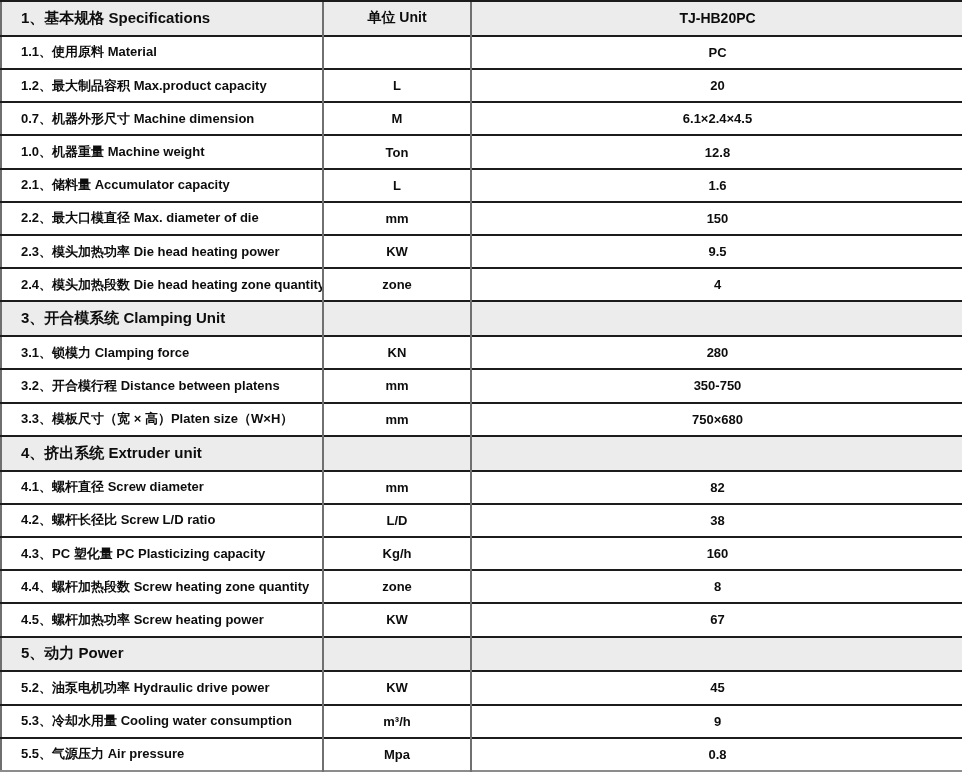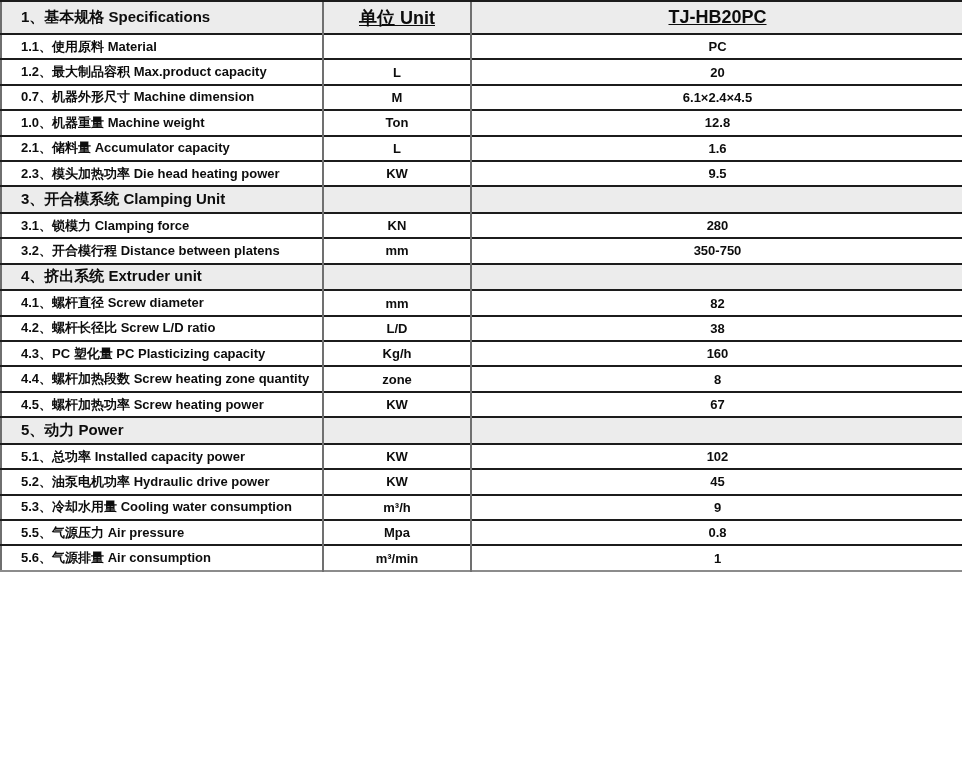--- a/index.html
+++ b/index.html
@@ -7,21 +7,21 @@
     padding: 0;
     background: #ffffff;
   }
   body {
     width: 962px;
     height: 772px;
     overflow: hidden;
   }
   table.spec-table {
     width: 962px;
-    height: 572px;
+    height: 772px;
     border-collapse: collapse;
     table-layout: fixed;
     border-top: 2px solid #1c1c1c;
     border-left: 2px solid #6f6f6f;
     border-bottom: 2px solid #8c8c8c;
     border-right: none;
   }
   col.c-spec  { width: 322px; }
   col.c-unit  { width: 148px; }
   col.c-value { width: 492px; }
@@ -48,22 +48,21 @@
     text-align: center;
   }
   tr.section-row td {
     background: #ececec;
   }
   tr.section-row td.spec-cell {
     font-size: 15px;
   }
   tr.section-row td.unit-cell,
   tr.section-row td.value-cell {
-    font-size: 18px;
-    text-decoration: underline;
+    font-size: 14px;
   }
   tr.data-row td {
     background: #ffffff;
   }
 </style>
 </head>
 <body>
 
 <table class="spec-table">
   <colgroup>
@@ -96,38 +95,53 @@
         <td class="spec-cell">1.0、机器重量 Machine weight</td>
         <td class="unit-cell">Ton</td>
         <td class="value-cell">12.8</td>
       </tr>
       <tr class="data-row">
         <td class="spec-cell">2.1、储料量 Accumulator capacity</td>
         <td class="unit-cell">L</td>
         <td class="value-cell">1.6</td>
       </tr>
       <tr class="data-row">
+        <td class="spec-cell">2.2、最大口模直径 Max. diameter of die</td>
+        <td class="unit-cell">mm</td>
+        <td class="value-cell">150</td>
+      </tr>
+      <tr class="data-row">
         <td class="spec-cell">2.3、模头加热功率 Die head heating power</td>
         <td class="unit-cell">KW</td>
         <td class="value-cell">9.5</td>
+      </tr>
+      <tr class="data-row">
+        <td class="spec-cell">2.4、模头加热段数 Die head heating zone quantity</td>
+        <td class="unit-cell">zone</td>
+        <td class="value-cell">4</td>
       </tr>
       <tr class="section-row">
         <td class="spec-cell">3、开合模系统 Clamping Unit</td>
         <td class="unit-cell"></td>
         <td class="value-cell"></td>
       </tr>
       <tr class="data-row">
         <td class="spec-cell">3.1、锁模力 Clamping force</td>
         <td class="unit-cell">KN</td>
         <td class="value-cell">280</td>
       </tr>
       <tr class="data-row">
         <td class="spec-cell">3.2、开合模行程 Distance between platens</td>
         <td class="unit-cell">mm</td>
         <td class="value-cell">350-750</td>
+      </tr>
+      <tr class="data-row">
+        <td class="spec-cell">3.3、模板尺寸（宽 × 高）Platen size（W×H）</td>
+        <td class="unit-cell">mm</td>
+        <td class="value-cell">750×680</td>
       </tr>
       <tr class="section-row">
         <td class="spec-cell">4、挤出系统 Extruder unit</td>
         <td class="unit-cell"></td>
         <td class="value-cell"></td>
       </tr>
       <tr class="data-row">
         <td class="spec-cell">4.1、螺杆直径 Screw diameter</td>
         <td class="unit-cell">mm</td>
         <td class="value-cell">82</td>
@@ -151,38 +165,28 @@
         <td class="spec-cell">4.5、螺杆加热功率 Screw heating power</td>
         <td class="unit-cell">KW</td>
         <td class="value-cell">67</td>
       </tr>
       <tr class="section-row">
         <td class="spec-cell">5、动力 Power</td>
         <td class="unit-cell"></td>
         <td class="value-cell"></td>
       </tr>
       <tr class="data-row">
-        <td class="spec-cell">5.1、总功率 Installed capacity power</td>
-        <td class="unit-cell">KW</td>
-        <td class="value-cell">102</td>
-      </tr>
-      <tr class="data-row">
         <td class="spec-cell">5.2、油泵电机功率 Hydraulic drive power</td>
         <td class="unit-cell">KW</td>
         <td class="value-cell">45</td>
       </tr>
       <tr class="data-row">
         <td class="spec-cell">5.3、冷却水用量 Cooling water consumption</td>
         <td class="unit-cell">m³/h</td>
         <td class="value-cell">9</td>
       </tr>
       <tr class="data-row">
         <td class="spec-cell">5.5、气源压力 Air pressure</td>
         <td class="unit-cell">Mpa</td>
         <td class="value-cell">0.8</td>
       </tr>
-      <tr class="data-row">
-        <td class="spec-cell">5.6、气源排量 Air consumption</td>
-        <td class="unit-cell">m³/min</td>
-        <td class="value-cell">1</td>
-      </tr>
     </tbody>
 </table>
 
 </body></html>

